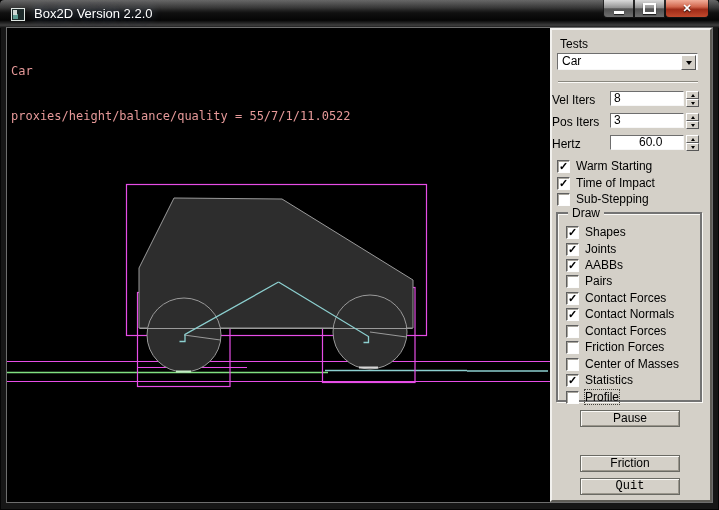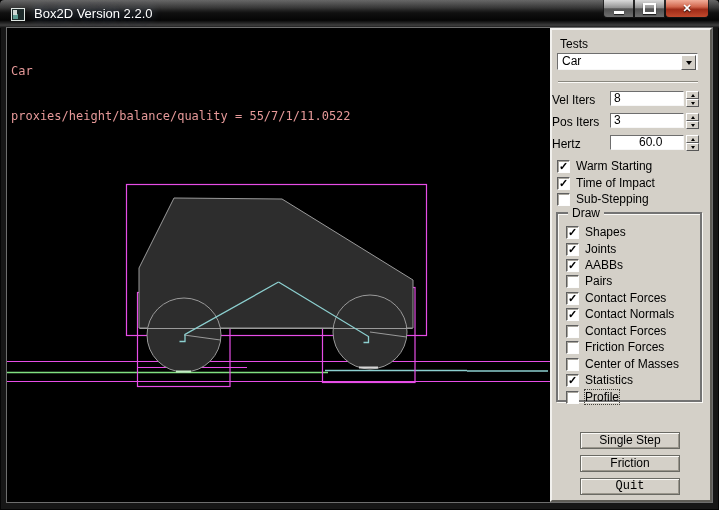--- a/index.html
+++ b/index.html
@@ -243,19 +243,19 @@
         <div class="abs cb" style="left:8px;top:159px;">
           <span class="box">✓</span>
           <span>Statistics</span>
         </div>
         <div class="abs cb" style="left:8px;top:176px;">
           <span class="box"></span>
           <span class="focus-dotted">Profile</span>
         </div>
       </div>
 
-      <div class="abs btn" style="top:402px;">Single Step</div>
+      <div class="abs btn" style="top:380px;">Pause</div>
       <div class="abs btn" style="top:425px;">Friction</div>
       <div class="abs btn" style="top:448px;font-family:Liberation Mono, monospace;">Quit</div>
 
     </div>
   </div>
 </div>
 
 </body></html>

